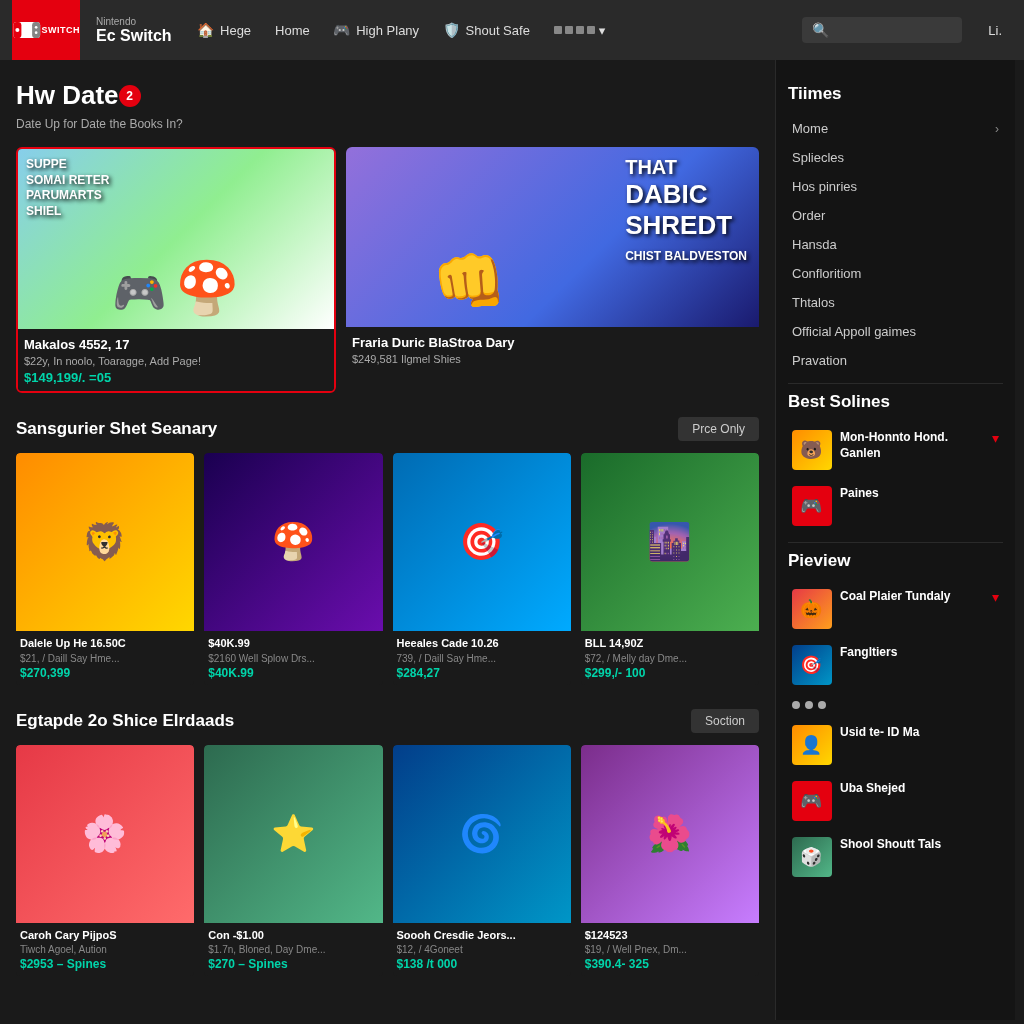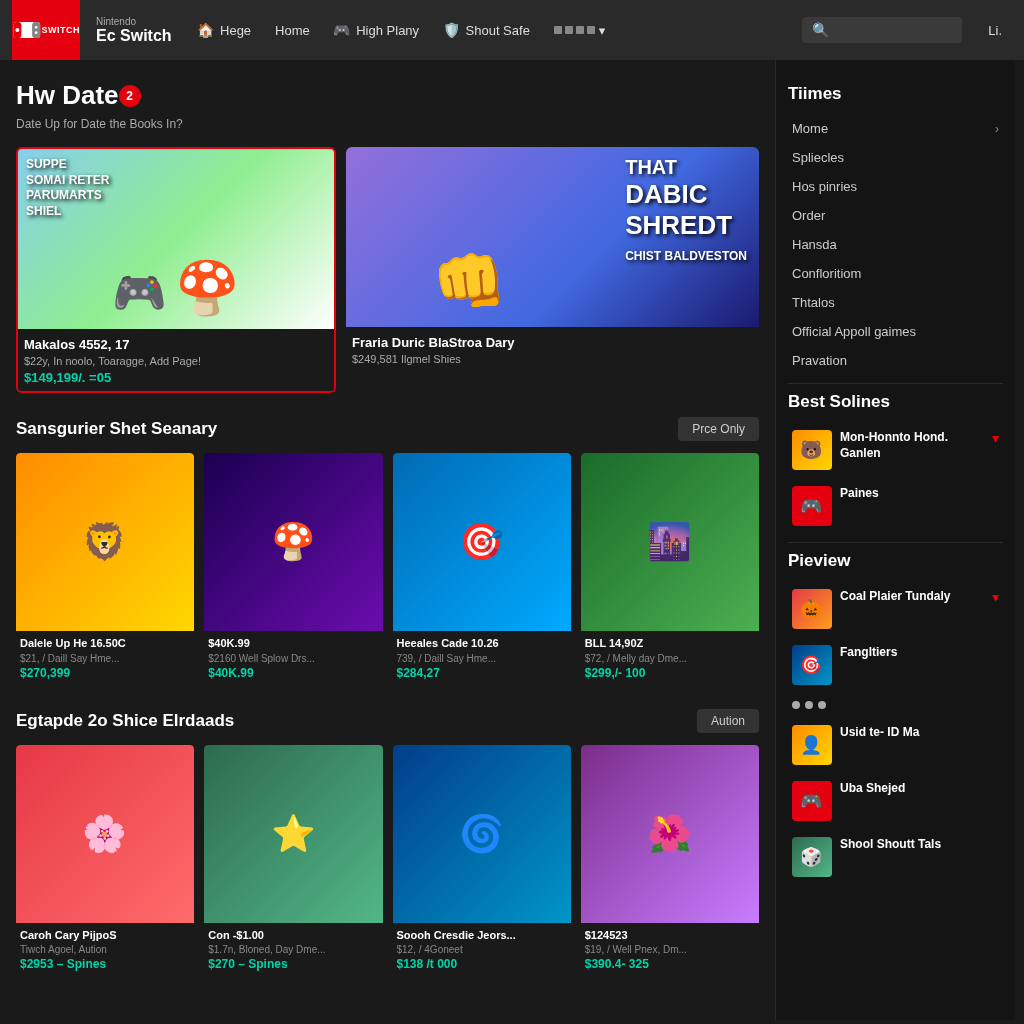--- a/index.html
+++ b/index.html
@@ -515,21 +515,21 @@
         <div class="game-info">
           <div class="game-name">BLL 14,90Z</div>
           <div class="game-meta">$72, / Melly day Dme...</div>
           <div class="game-price">$299,/- 100</div>
         </div>
       </div>
     </div>
 
     <div class="section-header">
       <span class="section-title">Egtapde 2o Shice Elrdaads</span>
-      <button class="section-btn">Aution</button>
+      <button class="section-btn">Soction</button>
     </div>
     <div class="game-grid-4">
       <div class="game-card">
         <div class="game-thumb game-thumb-5">
             <span style="font-size:36px;">🌸</span>
           </div>
         <div class="game-info">
           <div class="game-name">Caroh Cary PijpoS</div>
           <div class="game-meta">Tiwch Agoel, Aution</div>
           <div class="game-price">$2953 – Spines</div>

